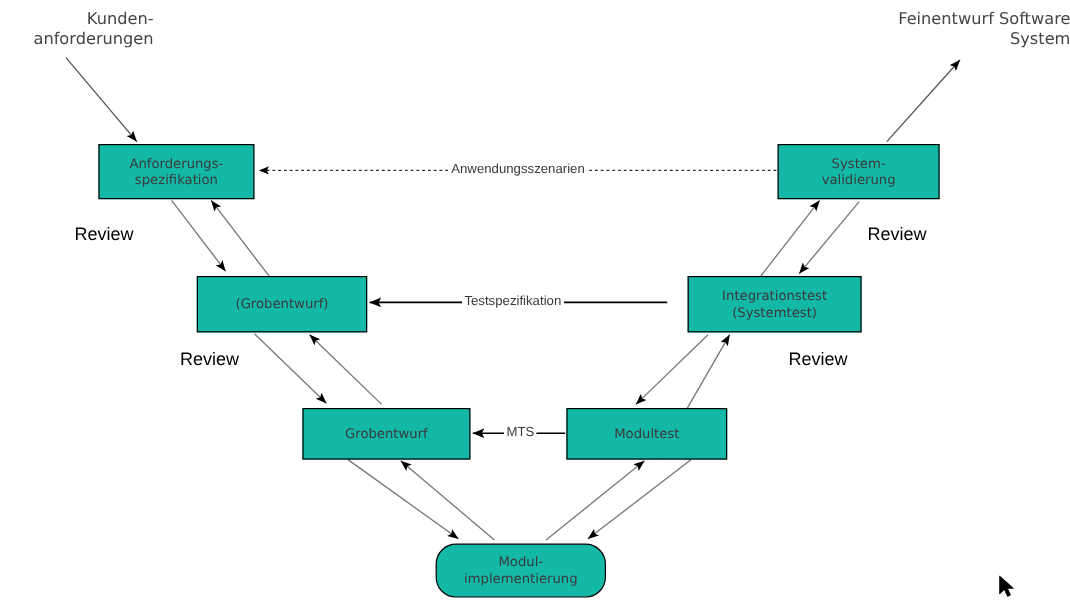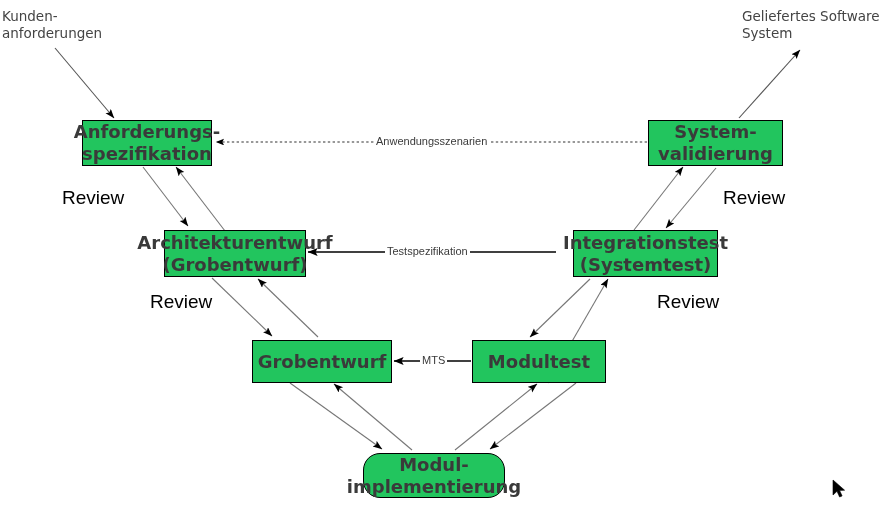--- a/index.html
+++ b/index.html
@@ -1,30 +1,30 @@
 <!DOCTYPE html>
 <html><head>
 <meta charset="utf-8">
 <style>
   html,body{margin:0;padding:0;background:#ffffff;}
   body{width:892px;height:509px;position:relative;overflow:hidden;
        font-family:"Liberation Sans","DejaVu Sans",sans-serif;}
   #canvas{position:absolute;left:0;top:0;width:892px;height:509px;}
   svg.layer{position:absolute;left:0;top:0;width:892px;height:509px;pointer-events:none;}
 
-  .box{position:absolute;border:1.4px solid #000;background:#22c55e;
+  .box{position:absolute;border:1.4px solid #000;background:#14b8a6;
        display:flex;align-items:center;justify-content:center;
-       text-align:center;color:#3a3a3a;font-size:18px;line-height:1.22;
-       font-family:"DejaVu Sans","Liberation Sans",sans-serif;font-weight:bold;}
+       text-align:center;color:#3a3a3a;font-size:11px;line-height:1.22;
+       font-family:"DejaVu Sans","Liberation Sans",sans-serif;}
   .box span{display:block;padding:0 4px;}
 
   .ext-label{position:absolute;color:#444;font-size:13.5px;line-height:1.28;
-             text-align:left;font-family:"DejaVu Sans","Liberation Sans",sans-serif;}
+             text-align:right;font-family:"DejaVu Sans","Liberation Sans",sans-serif;}
 
-  .review{position:absolute;color:#000;font-size:19px;
+  .review{position:absolute;color:#000;font-size:15px;
           font-family:"Liberation Sans","DejaVu Sans",sans-serif;}
 
   .edge-label{position:absolute;color:#3a3a3a;font-size:11px;background:#fff;
               padding:0 2px;white-space:nowrap;
               font-family:Liberation Sans, sans-serif;}
 
   .cursor{position:absolute;}
 </style>
 </head>
 <body>
@@ -67,41 +67,40 @@
     <line x1="590" y1="279" x2="530" y2="337" stroke="#777" stroke-width="1.1" marker-end="url(#ahs)"></line>
     <line x1="576" y1="383" x2="490" y2="449" stroke="#777" stroke-width="1.1" marker-end="url(#ahs)"></line>
   </svg>
 
   <div class="ext-label" style="left:2px;top:8px;width:126px;">
     <div>Kunden-</div>
     <div>anforderungen</div>
   </div>
 
   <div class="ext-label" style="left:742px;top:8px;width:150px;">
-    <div>Geliefertes Software</div>
+    <div>Feinentwurf Software</div>
     <div>System</div>
   </div>
 
   <div class="box" style="left:82px;top:120px;width:128px;height:44px;">
     <span>
       <span>Anforderungs-</span>
       <span>spezifikation</span>
     </span>
   </div>
 
   <div class="box" style="left:648px;top:120px;width:133px;height:44px;">
     <span>
       <span>System-</span>
       <span>validierung</span>
     </span>
   </div>
 
   <div class="box" style="left:164px;top:230px;width:140px;height:45px;">
     <span>
-      <span>Architekturentwurf</span>
       <span>(Grobentwurf)</span>
     </span>
   </div>
 
   <div class="box" style="left:557px;top:230px;width:143px;height:45px;margin-left:16px;">
     <span>
       <span>Integrationstest</span>
       <span>(Systemtest)</span>
     </span>
   </div>

